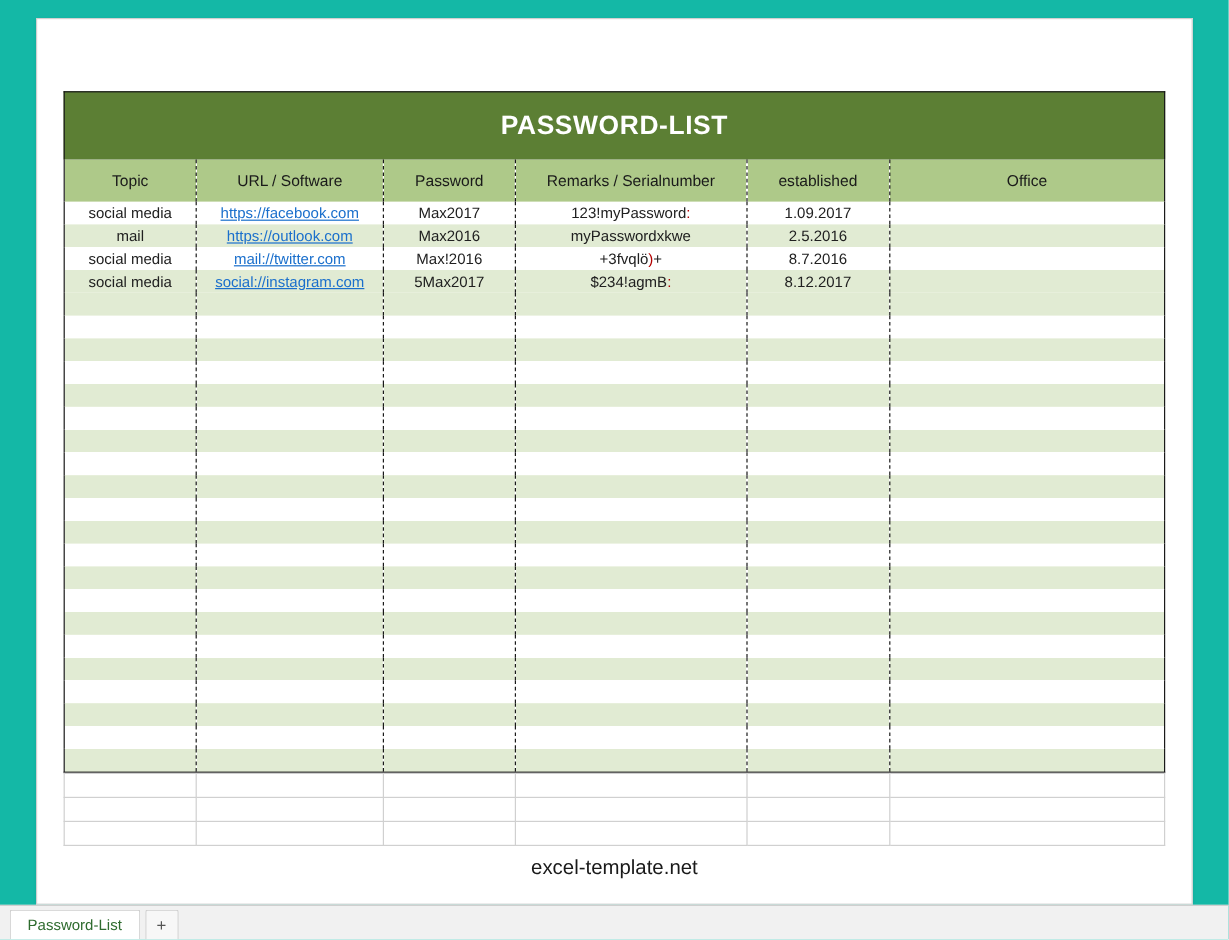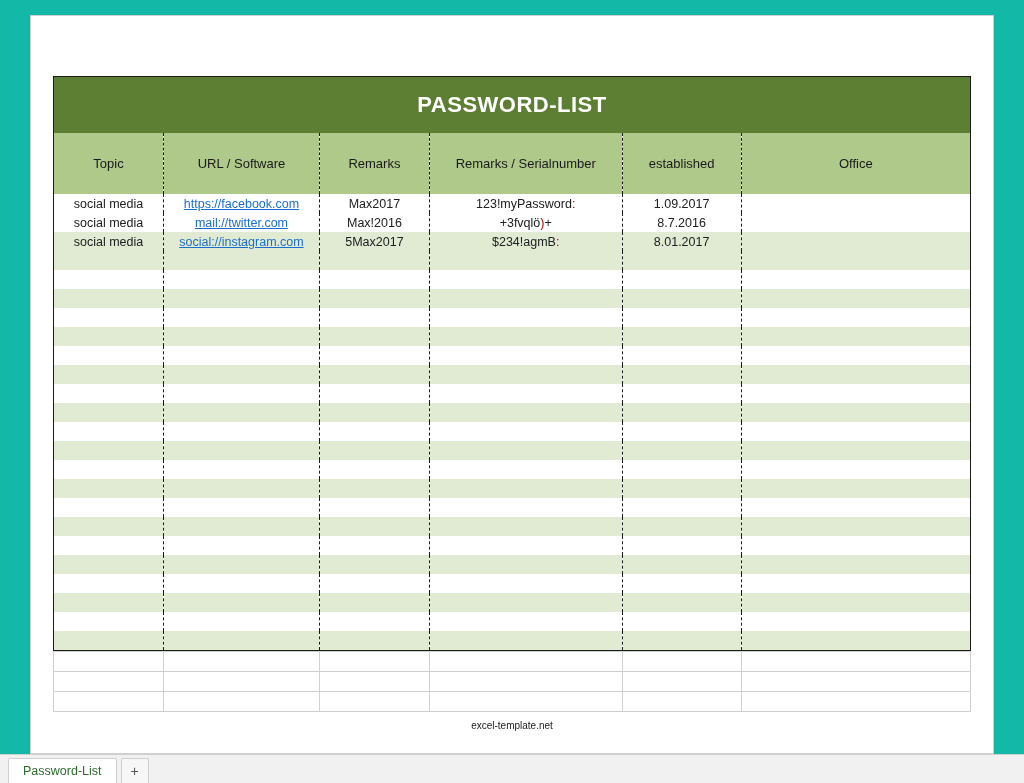--- a/index.html
+++ b/index.html
@@ -1,29 +1,29 @@
 <!DOCTYPE html>
 <html><head>
 <meta charset="utf-8">
 <style>
   html,body{margin:0;padding:0;font-family:Arial,Helvetica,sans-serif;background:#fff;height:100%}
   .viewport{width:1024px;height:783px;margin:0 auto;position:relative;background:#14b8a6;display:flex;flex-direction:column;overflow:hidden}
   .page-wrap{flex:1;overflow:hidden;padding:15px 30px 0 30px}
   .paper{background:#fff;border:1px solid #d0d0d0;box-shadow:0 1px 3px rgba(0,0,0,.08);height:100%;padding:60px 22px 5px 22px;box-sizing:border-box;display:flex;flex-direction:column}
   .title-bar{background:#5c7f34;color:#fff;text-align:center;font-weight:bold;font-size:22px;letter-spacing:.5px;padding:15px 0;border:1px solid #1a1a1a;border-bottom:none}
   .grid{border:1px solid #1a1a1a;border-top:none;border-collapse:collapse;width:100%;table-layout:fixed;font-size:12.5px;color:#202020}
-  .grid .hdr td{background:#aec989;text-align:center;padding:22px 2px;font-size:13px;color:#1a1a1a}
+  .grid .hdr td{background:#aec989;text-align:center;padding:9px 2px;font-size:13px;color:#1a1a1a}
   .grid td{border-left:1px dashed #1a1a1a;border-right:none;height:17px;text-align:center;vertical-align:middle;overflow:hidden;white-space:nowrap}
   .grid td:first-child{border-left:none}
   .grid tr.alt td{background:#e1ebd3}
   .lnk{color:#1a6fcc;}
   .pw-sym{color:#b30000}
   .extra{border-collapse:collapse;width:100%;table-layout:fixed;margin-top:0}
   .extra td{border:1px solid #d0d0d0;height:17px}
-  .footer-text{text-align:center;font-size:10px;color:#1a1a1a;padding:8px 0 4px}
+  .footer-text{text-align:center;font-size:17px;color:#1a1a1a;padding:8px 0 4px}
   .tabstrip{height:28px;background:#f1f1f1;border-top:1px solid #cfcfcf;display:flex;align-items:flex-end;padding-left:8px;font-size:12.5px;color:#3a3a3a}
   .tab{background:#fff;border:1px solid #cfcfcf;border-bottom:none;padding:5px 14px 5px 14px;margin-right:2px;border-radius:2px 2px 0 0;color:#2e6b2e;font-weight:500}
   .tab-add{width:26px;text-align:center;background:#f7f7f7;border:1px solid #cfcfcf;border-bottom:none;padding:4px 0;margin-left:2px;border-radius:2px 2px 0 0;color:#555;font-size:14px;cursor:pointer}
 </style>
 </head>
 <body>
 
 <div class="viewport">
   <div class="page-wrap">
     <div class="paper">
@@ -36,47 +36,55 @@
             <col style="width:17%">
             <col style="width:12%">
           <col style="width:21%">
             <col style="width:13%">
             <col style="width:25%">
         </colgroup>
         <tbody id="grid-body">
             <tr class="hdr">
               <td>Topic</td>
               <td>URL / Software</td>
-              <td>Remarks</td>
+              <td>Password</td>
               <td>Remarks / Serialnumber</td>
               <td>established</td>
               <td>Office</td>
             </tr>
             <tr>
               <td>social media</td>
               <td><a class="lnk" href="#">https://facebook.com</a></td>
               <td>Max2017</td>
               <td>123!myPassword<span class="pw-sym">:</span></td>
               <td>1.09.2017</td>
               <td></td>
             </tr>
+            <tr class="alt">
+              <td>mail</td>
+              <td><a class="lnk" href="#">https://outlook.com</a></td>
+              <td>Max2016</td>
+              <td>myPasswordxkwe</td>
+              <td>2.5.2016</td>
+              <td></td>
+            </tr>
             <tr>
               <td>social media</td>
               <td><a class="lnk" href="#">mail://twitter.com</a></td>
               <td>Max!2016</td>
               <td>+3fvqlö<span class="pw-sym">)</span>+</td>
               <td>8.7.2016</td>
               <td></td>
             </tr>
             <tr class="alt">
               <td>social media</td>
               <td><a class="lnk" href="#">social://instagram.com</a></td>
               <td>5Max2017</td>
               <td>$234!agmB<span class="pw-sym">:</span></td>
-              <td>8.01.2017</td>
+              <td>8.12.2017</td>
               <td></td>
             </tr>
             <tr class="alt">
               <td></td>
               <td></td>
               <td></td>
               <td></td>
               <td></td>
               <td></td>
             </tr>

